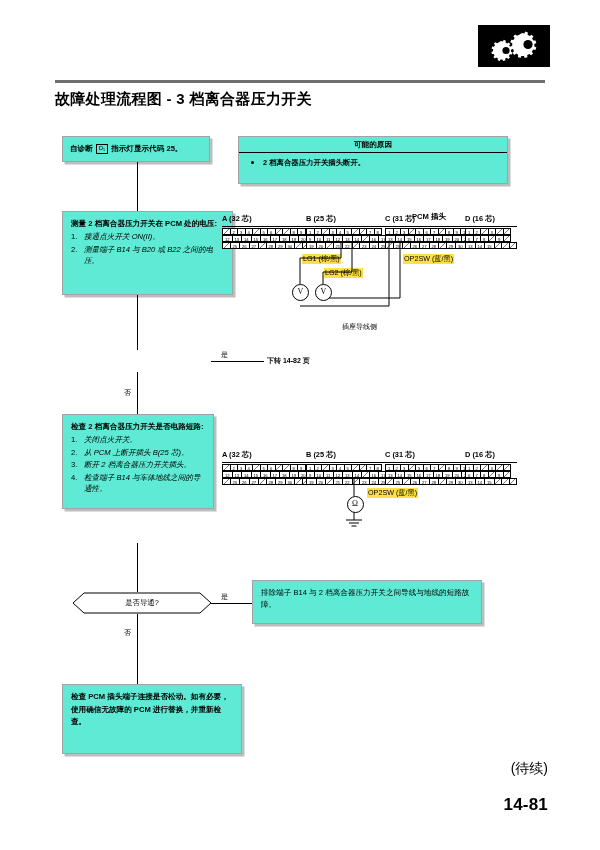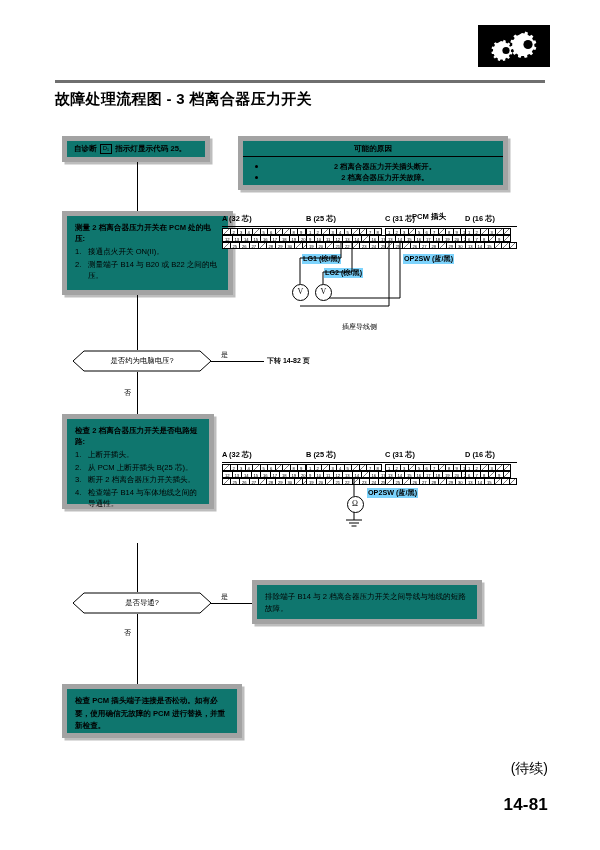--- a/index.html
+++ b/index.html
@@ -49,22 +49,22 @@
     top: 90px;
     font-size: 15px;
     font-weight: bold;
     letter-spacing: 0.3px;
     white-space: nowrap;
   }
 
   
   .box {
     position: absolute;
-    border: 5px solid #a3a3a3;
-    background: #0f766e;
+    border: 1px solid #a3a3a3;
+    background: #5eead4;
     box-sizing: border-box;
     box-shadow: 2.5px 2.5px 0 0 #bdbdbd;
   }
   .box-inner {
     padding: 6px 8px;
     font-size: 7.6px;
     line-height: 1.45;
   }
   .b-title {
     font-weight: bold;
@@ -77,21 +77,21 @@
     list-style: none;
   }
   ol.steps li {
     display: flex;
     margin-top: 1.5px;
   }
   ol.steps li .num {
     width: 13px;
     flex: 0 0 13px;
   }
-  ol.steps li .txt { flex: 1; }
+  ol.steps li .txt { flex: 1; font-style: italic; }
 
   
   #selfdiag {
     left: 62px;
     top: 136px;
     width: 148px;
     height: 26px;
   }
   #selfdiag .row {
     display: flex;
@@ -108,57 +108,56 @@
     margin: 0 3px;
     line-height: 1.25;
     font-weight: normal;
   }
 
   
   #causes {
     left: 238px;
     top: 136px;
     width: 270px;
-    height: 54px;
+    height: 48px;
     box-shadow: 2.5px 2.5px 0 0 #bdbdbd;
   }
   #causes .cap {
     text-align: center;
     font-size: 7.6px;
     font-weight: bold;
     padding: 2.5px 0 2.5px;
     border-bottom: 1px solid #000;
   }
   #causes ul {
     margin: 0;
     padding: 4px 0 0 0;
     list-style: none;
   }
   #causes ul li {
     font-size: 7.4px;
     font-weight: bold;
     line-height: 1.5;
     padding-left: 24px;
     position: relative;
-    text-align: center;
   }
   #causes ul li::before {
     content: "";
     position: absolute;
     left: 12px;
     top: 4px;
     width: 3px;
     height: 3px;
     background: #000;
     border-radius: 50%;
   }
 
   #step1 { left: 62px; top: 211px; width: 171px; height: 84px; }
   #step2 { left: 62px; top: 414px; width: 152px; height: 95px; }
-  #final { left: 62px; top: 684px; width: 180px; height: 54px; }
+  #final { left: 62px; top: 684px; width: 180px; height: 70px; }
   #final .box-inner { font-weight: bold; line-height: 1.65; }
 
   #result1 {
     left: 252px;
     top: 580px;
     width: 230px;
     height: 44px;
   }
   #result1 .box-inner { font-weight: normal; line-height: 1.6; }
 
@@ -248,23 +247,23 @@
     border-radius: 50%;
     background: #fff;
     font-size: 8px;
     line-height: 13.5px;
     text-align: center;
     font-family: "Liberation Serif", serif;
   }
   .wirelabel {
     position: absolute;
     font-size: 7.2px;
-    font-weight: bold;
+    font-weight: normal;
     white-space: nowrap;
-    background: #7dd3fc;
+    background: #fde047;
     padding: 0 1px;
   }
   .sidenote {
     position: absolute;
     font-size: 7px;
     white-space: nowrap;
   }
 
   
   .cont {
@@ -307,21 +306,20 @@
       <span>自诊断</span>
       <span class="d-glyph">D₁</span>
       <span>指示灯显示代码 25。</span>
     </div>
   </div>
 
   <div class="box" id="causes">
     <div class="cap">可能的原因</div>
     <ul>
       <li>2 档离合器压力开关插头断开。</li>
-      <li>2 档离合器压力开关故障。</li>
     </ul>
   </div>
 
   <div class="vline" style="left:137px; top:162px; height:49px;"></div>
 
   <div class="box" id="step1">
     <div class="box-inner">
       <span class="b-title">测量 2 档离合器压力开关在 PCM 处的电压:</span>
       <ol class="steps">
         <li>
@@ -514,39 +512,33 @@
       </g>
     </svg>
     <div class="meter" style="left:70px; top:88px;">V</div>
     <div class="meter" style="left:93px; top:88px;">V</div>
 
     <div class="sidenote" style="left:120px; top:126px;">插座导线侧</div>
   </div>
 
   <div class="vline" style="left:137px; top:295px; height:55px;"></div>
 
-  <div class="decision" id="dec1">
-    <svg width="160" height="22" viewBox="0 0 160 22">
-      <polygon points="11,11 22,1 138,1 149,11 138,21 22,21" fill="#fff" stroke="#000" stroke-width="1"></polygon>
-    </svg>
-    <div class="dlabel">是否约为电脑电压?</div>
-  </div>
   <div class="hline" style="left:211px; top:361px; width:53px;"></div>
   <div class="ylabel" style="left:221px; top:350px;">是</div>
   <div class="sidenote" style="left:267px; top:356px; font-weight:bold;">下转 14-82 页</div>
   <div class="vline" style="left:137px; top:372px; height:65px;"></div>
   <div class="ylabel" style="left:124px; top:388px;">否</div>
 
   <div class="box" id="step2">
     <div class="box-inner">
       <span class="b-title">检查 2 档离合器压力开关是否电路短路:</span>
       <ol class="steps">
         <li>
           <span class="num">1.</span>
-          <span class="txt">上断开插头。</span>
+          <span class="txt">关闭点火开关。</span>
         </li>
         <li>
           <span class="num">2.</span>
           <span class="txt">从 PCM 上断开插头 B(25 芯)。</span>
         </li>
         <li>
           <span class="num">3.</span>
           <span class="txt">断开 2 档离合器压力开关插头。</span>
         </li>
         <li>

